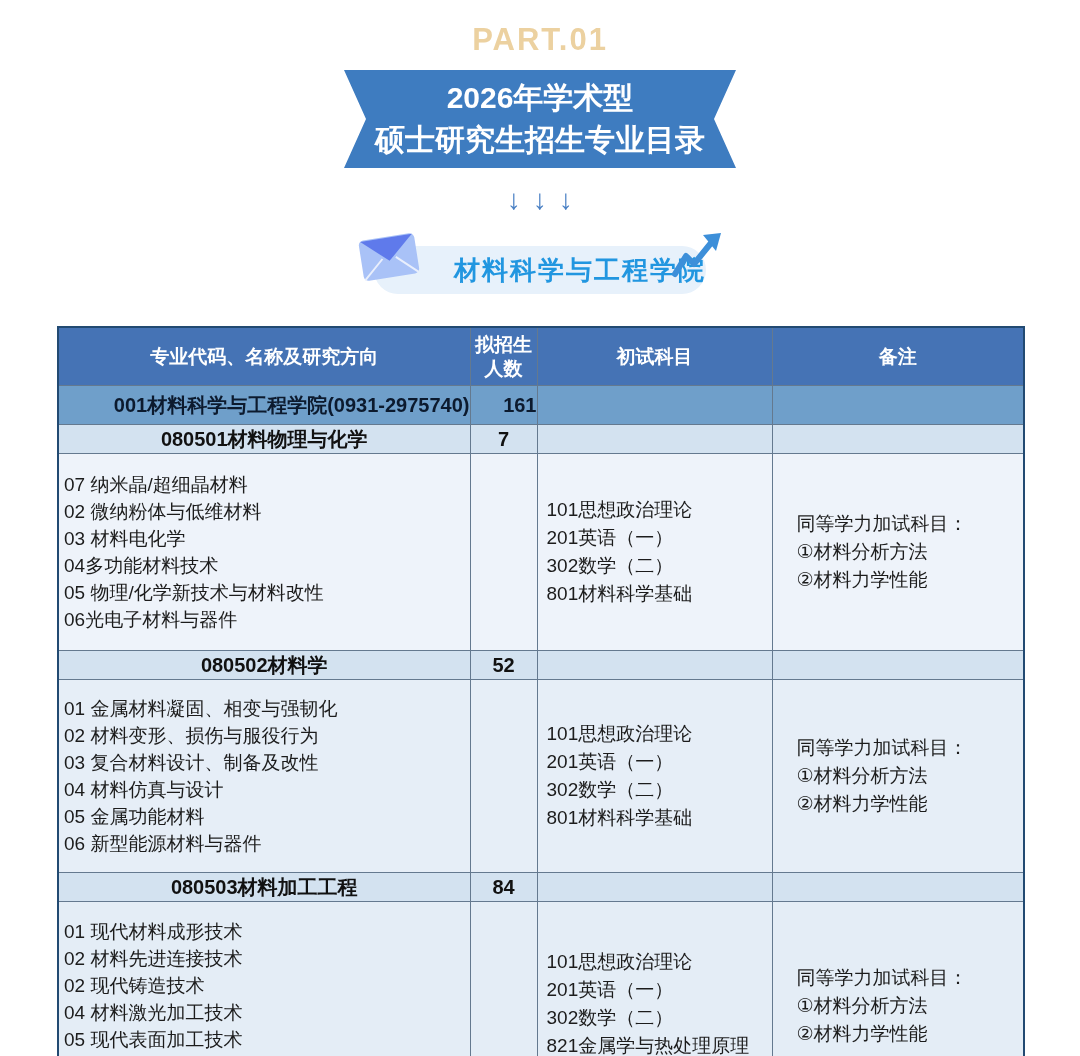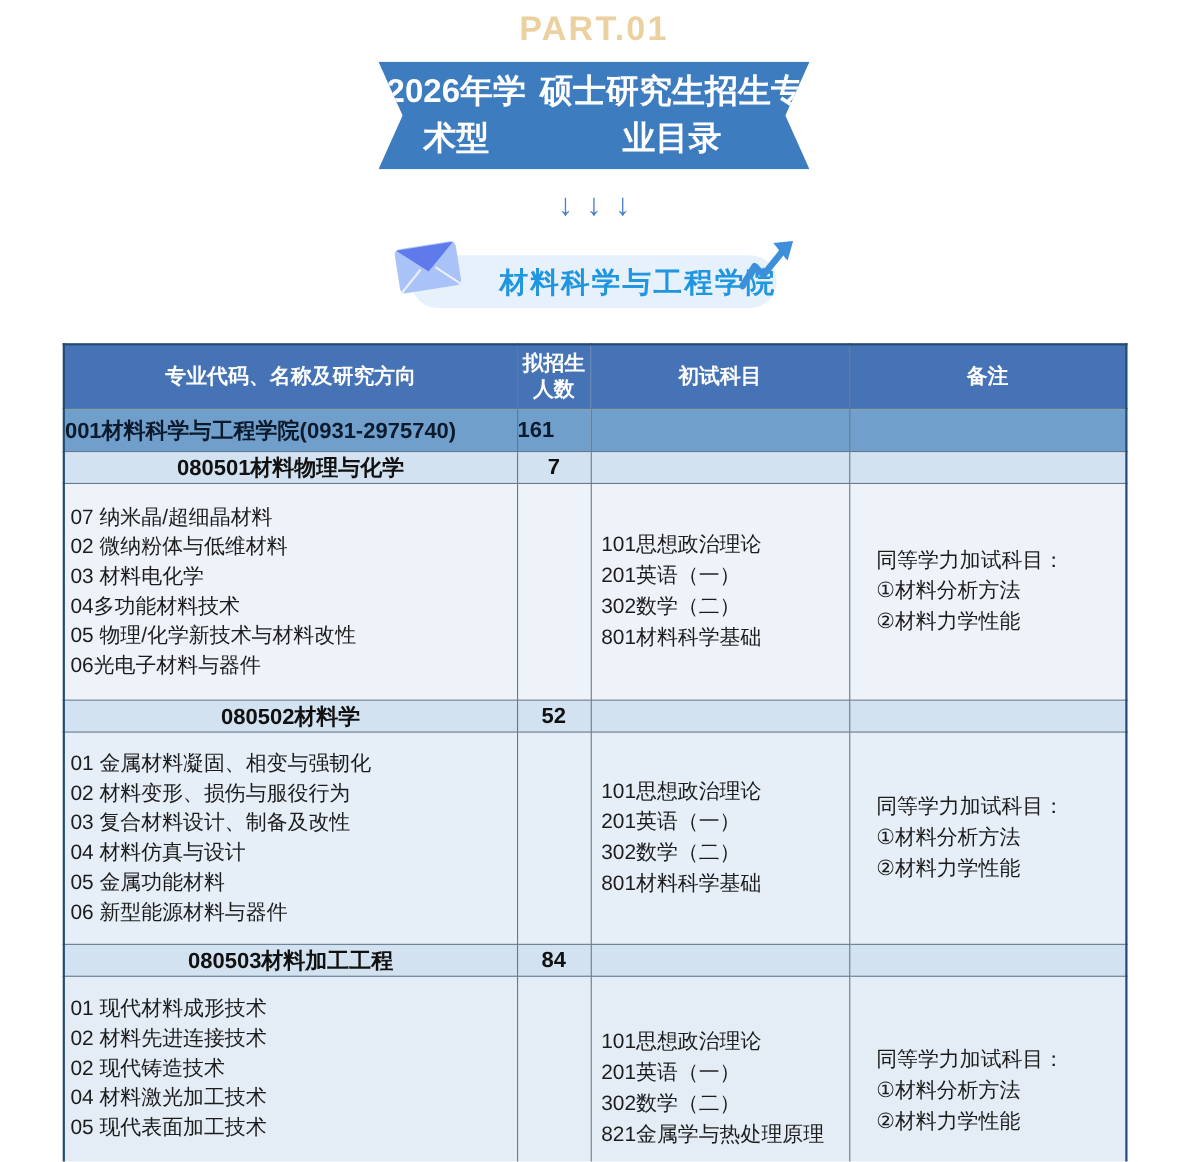--- a/index.html
+++ b/index.html
@@ -4,28 +4,28 @@
 <style>
   html,body{margin:0;padding:0;}
   body{
     width:1080px;height:1056px;overflow:hidden;position:relative;
     background:#ffffff;
     font-family:"Liberation Sans","DejaVu Sans",sans-serif;
     -webkit-font-smoothing:antialiased;
   }
   
   .part-title{
-    margin-top:8px;text-align:center;
+    margin-top:22px;text-align:center;
     color:#ecd1a0;font-size:31px;font-weight:bold;letter-spacing:2px;
   }
   .banner{
     width:392px;height:98px;margin:12px auto 0;
     background:#3e7cc0;color:#ffffff;
     clip-path:polygon(0 0,100% 0,calc(100% - 22px) 50%,100% 100%,0 100%,22px 50%);
-    display:flex;flex-direction:row;justify-content:center;align-items:center;
+    display:flex;flex-direction:column;justify-content:center;align-items:center;
     font-weight:bold;font-size:30px;line-height:42px;text-align:center;
   }
   .arrows{
     margin-top:16px;text-align:center;
     color:#4a80c4;font-size:28px;font-weight:bold;letter-spacing:12px;
     text-indent:12px;height:32px;line-height:32px;
   }
   
   .college-pill{
     position:relative;width:332px;height:48px;margin:30px auto 0;
@@ -44,21 +44,21 @@
     border:2px solid #224a72;
   }
   col.c1{width:412px;} col.c2{width:67px;} col.c3{width:235px;} col.c4{width:252px;}
   th,td{border:1px solid #64798f;padding:0;vertical-align:middle;}
   .row-header th{
     background:#4573b5;color:#ffffff;height:57px;
     font-size:19px;font-weight:bold;line-height:24px;text-align:center;
     padding:0 2px;
   }
   .row-college td{
-    background:#6f9fca;height:38px;text-align:left;
+    background:#6f9fca;height:38px;text-align:right;
     color:#0c1a2e;font-size:20px;font-weight:bold;
   }
   .row-section td{
     background:#d3e2f0;height:28px;text-align:center;
     color:#111111;font-size:20px;font-weight:bold;
   }
   .row-block td{font-size:19px;color:#1c1c1c;text-align:left;}
   .row-block .dirs{line-height:27px;padding:0 4px 0 5px;}
   .row-block .subjects{line-height:28px;padding-left:9px;}
   .row-block .remarks{line-height:28px;padding-left:24px;}

